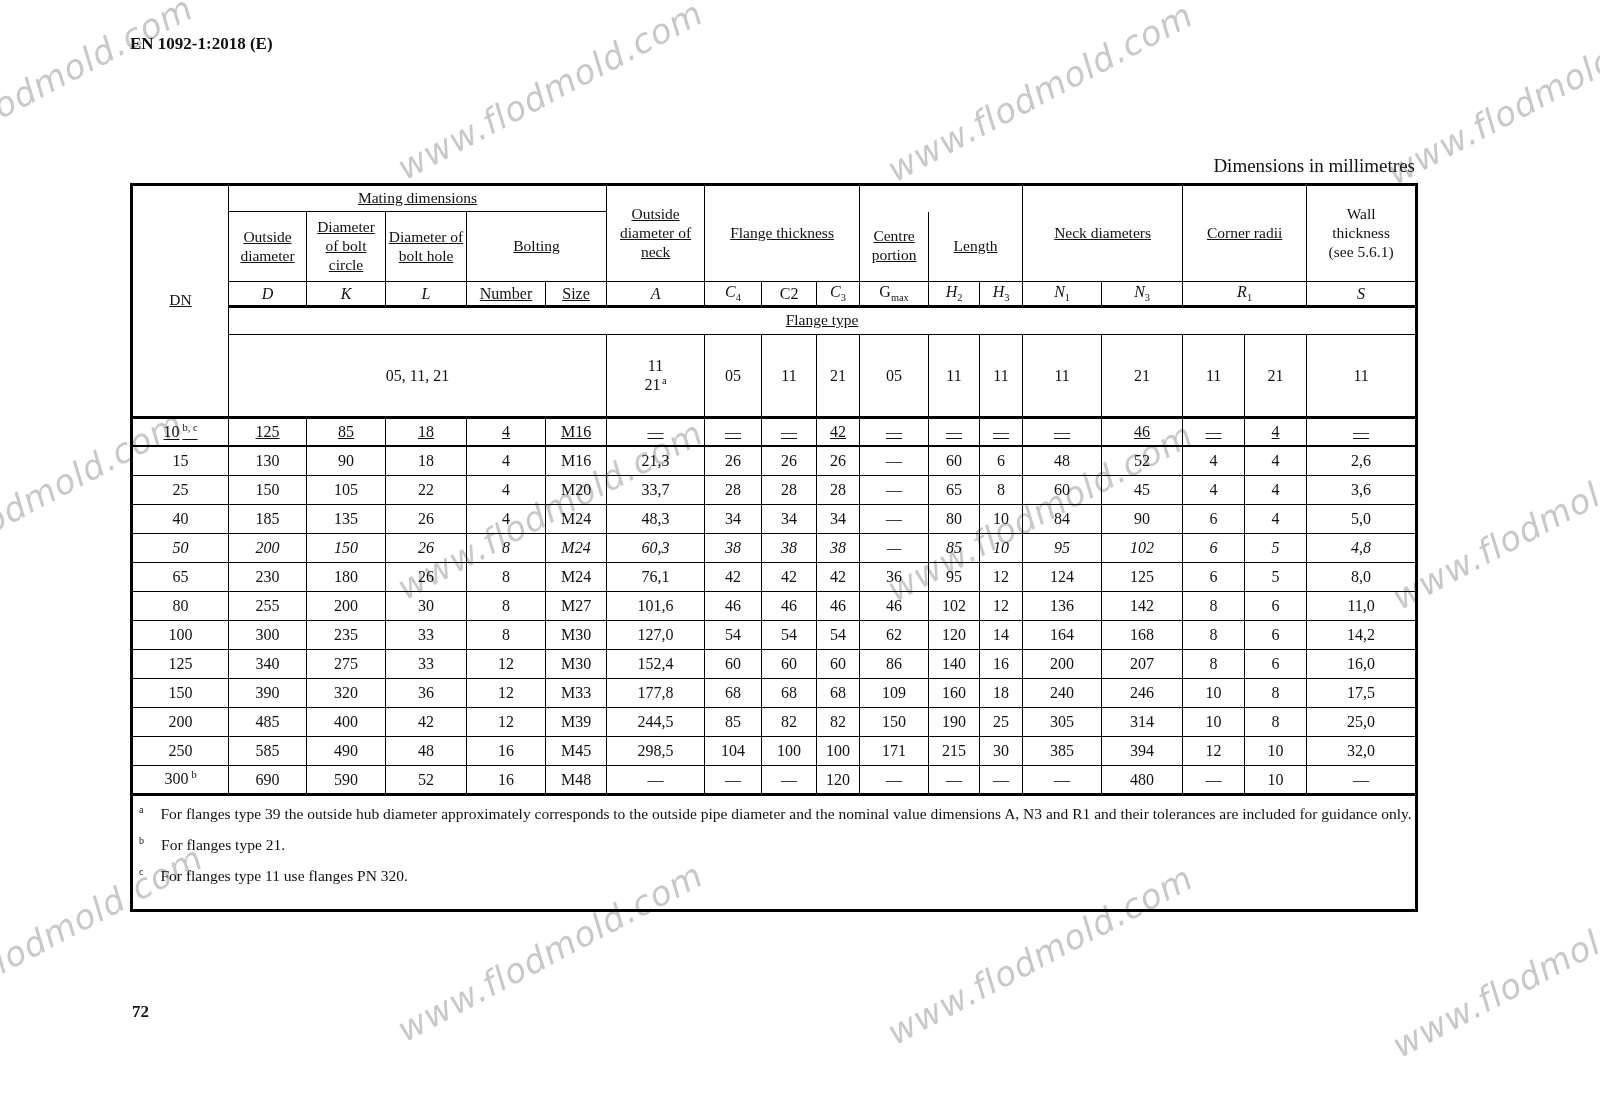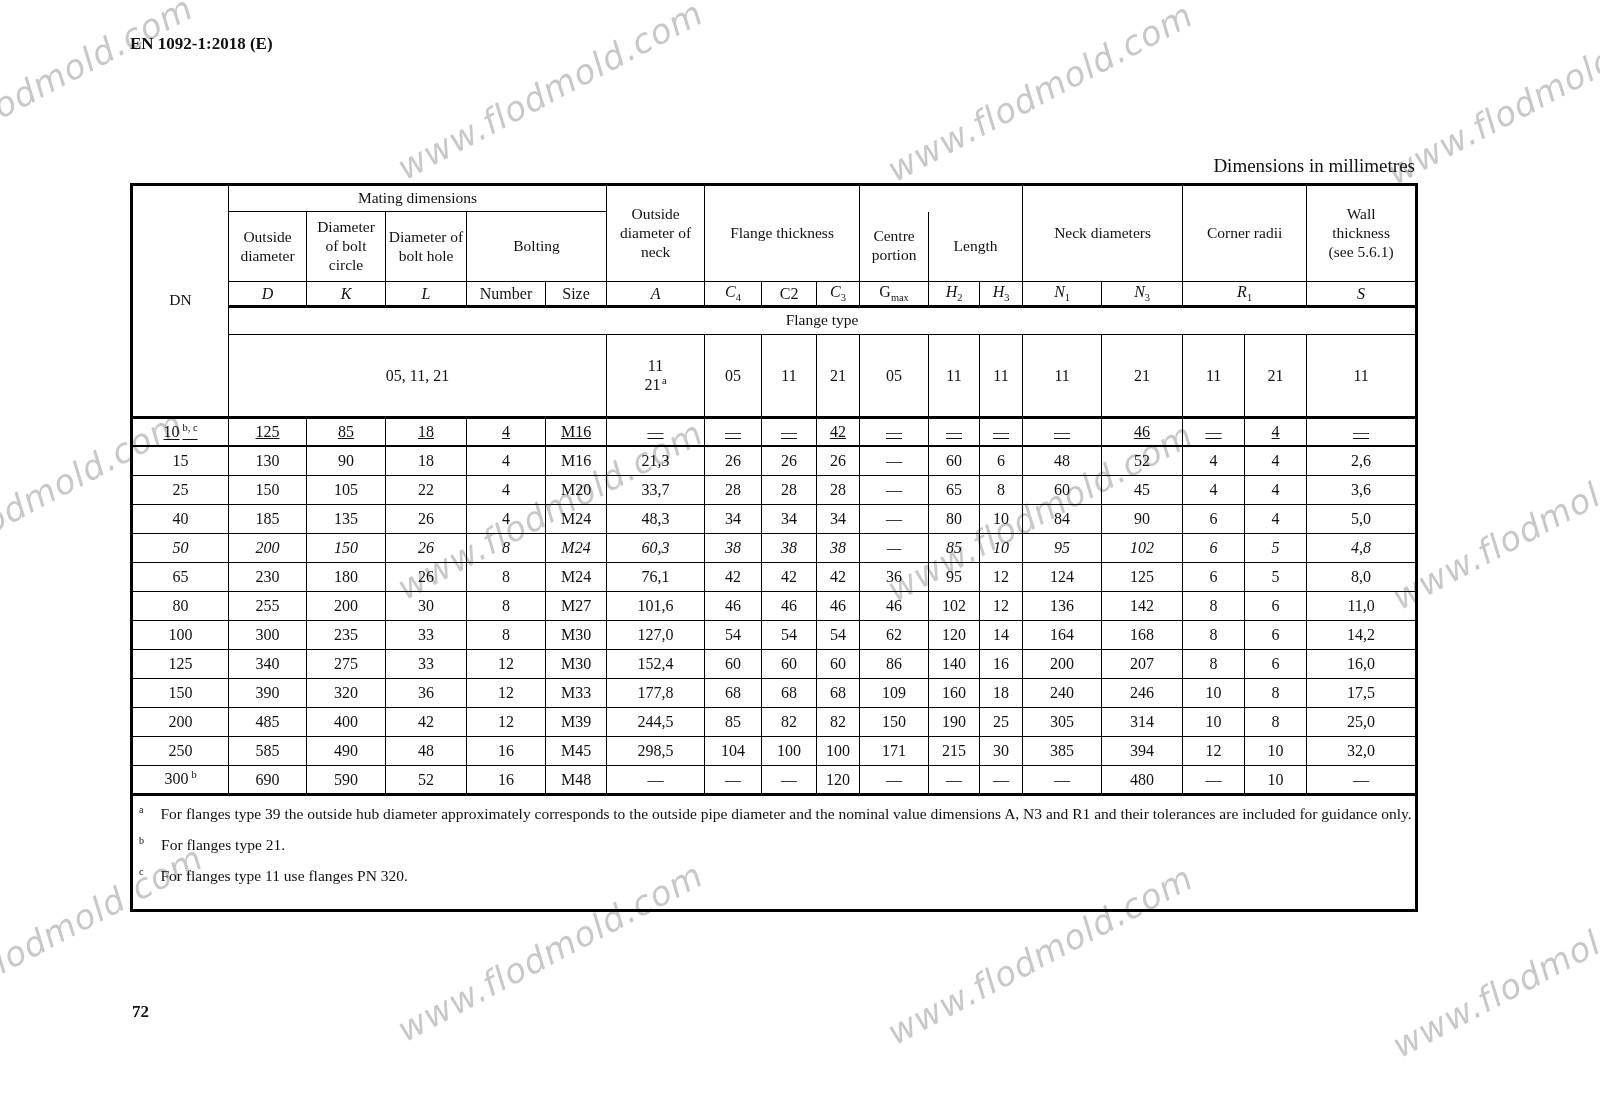--- a/index.html
+++ b/index.html
@@ -53,21 +53,21 @@
   .flange-table td {
     border: 1.5px solid #000;
     text-align: center;
     vertical-align: middle;
     padding: 0 2px;
     font-size: 16px;
     line-height: 1.22;
     background: transparent;
     overflow: hidden;
   }
-  .flange-table .hdr { font-size: 15.5px; }
+  .flange-table .hdr { font-size: 15.5px; text-decoration: underline; }
   .flange-table .sym-row td { border-bottom: 3px solid #000; font-size: 16px; }
   .flange-table .types-row td { border-bottom: 3px solid #000; }
   .flange-table #dn-cell { border-bottom: 3px solid #000; }
   .flange-table tr.thick-bottom td { border-bottom: 2.5px solid #000; }
   .flange-table .no-bottom { border-bottom: none; }
   .flange-table .no-top { border-top: none; }
   .flange-table i { font-style: italic; }
   .flange-table sub { font-size: 0.65em; }
   sup { font-size: 0.65em; vertical-align: super; }
   .dn-sup { margin-left: 3px; }

